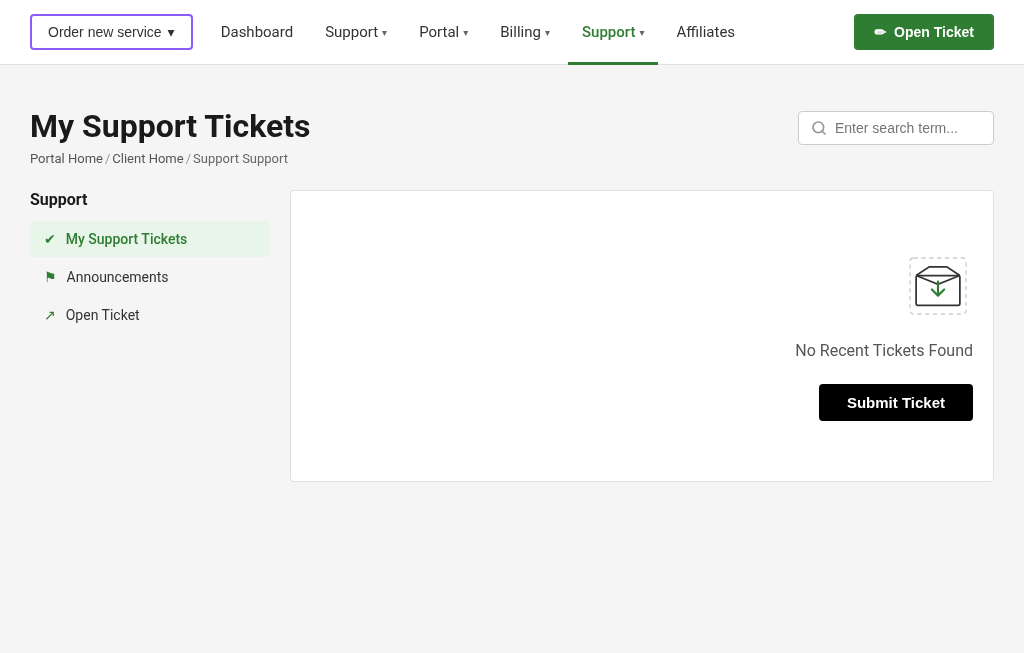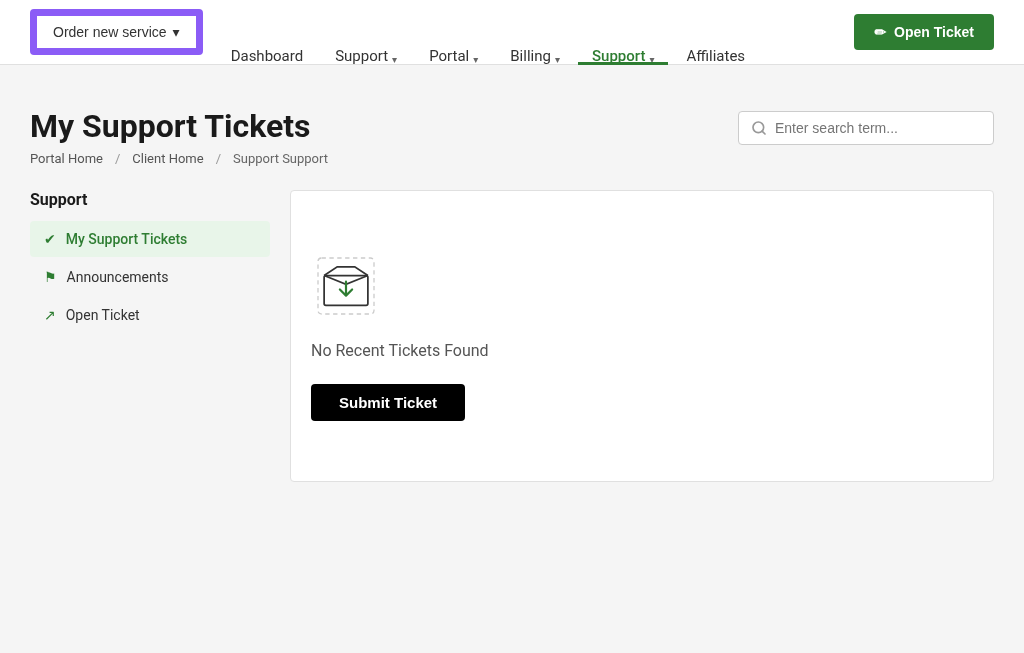--- a/index.html
+++ b/index.html
@@ -9,38 +9,38 @@
     .navbar {
       background: #fff;
       border-bottom: 1px solid #e0e0e0;
       padding: 0 30px;
       display: flex;
       align-items: center;
       height: 65px;
       gap: 4px;
     }
     .order-btn {
-      border: 7px solid #8b5cf6;
+      border: 2px solid #8b5cf6;
       background: #fff;
       color: #333;
       padding: 8px 16px;
       border-radius: 4px;
       cursor: pointer;
       font-size: 14px;
       font-weight: 500;
       display: flex;
       align-items: center;
       gap: 6px;
       margin-right: 10px;
     }
     .nav-item {
       padding: 0 14px;
       height: 65px;
       display: flex;
-      align-items: flex-end;
+      align-items: center;
       gap: 4px;
       font-size: 15px;
       color: #333;
       cursor: pointer;
       text-decoration: none;
       position: relative;
     }
     .nav-item.active {
       color: #2e7d32;
       font-weight: 500;
@@ -90,35 +90,35 @@
       font-size: 32px;
       font-weight: 700;
       color: #1a1a1a;
       margin-bottom: 6px;
     }
     .breadcrumb {
       font-size: 13px;
       color: #666;
       display: flex;
       align-items: center;
-      gap: 12px;
+      gap: 2px;
     }
     .breadcrumb a { color: #555; text-decoration: none; }
     .breadcrumb-sep { color: #999; }
 
     
     .search-box {
       display: flex;
       align-items: center;
       border: 1px solid #ccc;
       border-radius: 4px;
       background: #fff;
       padding: 8px 12px;
       gap: 8px;
-      width: 256px;
+      width: 196px;
       margin-top: 4px;
     }
     .search-box input {
       border: none;
       outline: none;
       font-size: 14px;
       color: #999;
       width: 100%;
       background: transparent;
     }
@@ -163,21 +163,21 @@
 
     
     .main-panel {
       flex: 1;
       background: #fff;
       border-radius: 4px;
       border: 1px solid #e0e0e0;
       padding: 60px 20px;
       display: flex;
       flex-direction: column;
-      align-items: flex-start;
+      align-items: flex-end;
       justify-content: center;
       min-height: 260px;
     }
 
     
     .empty-icon {
       width: 70px;
       height: 70px;
       margin-bottom: 20px;
     }

